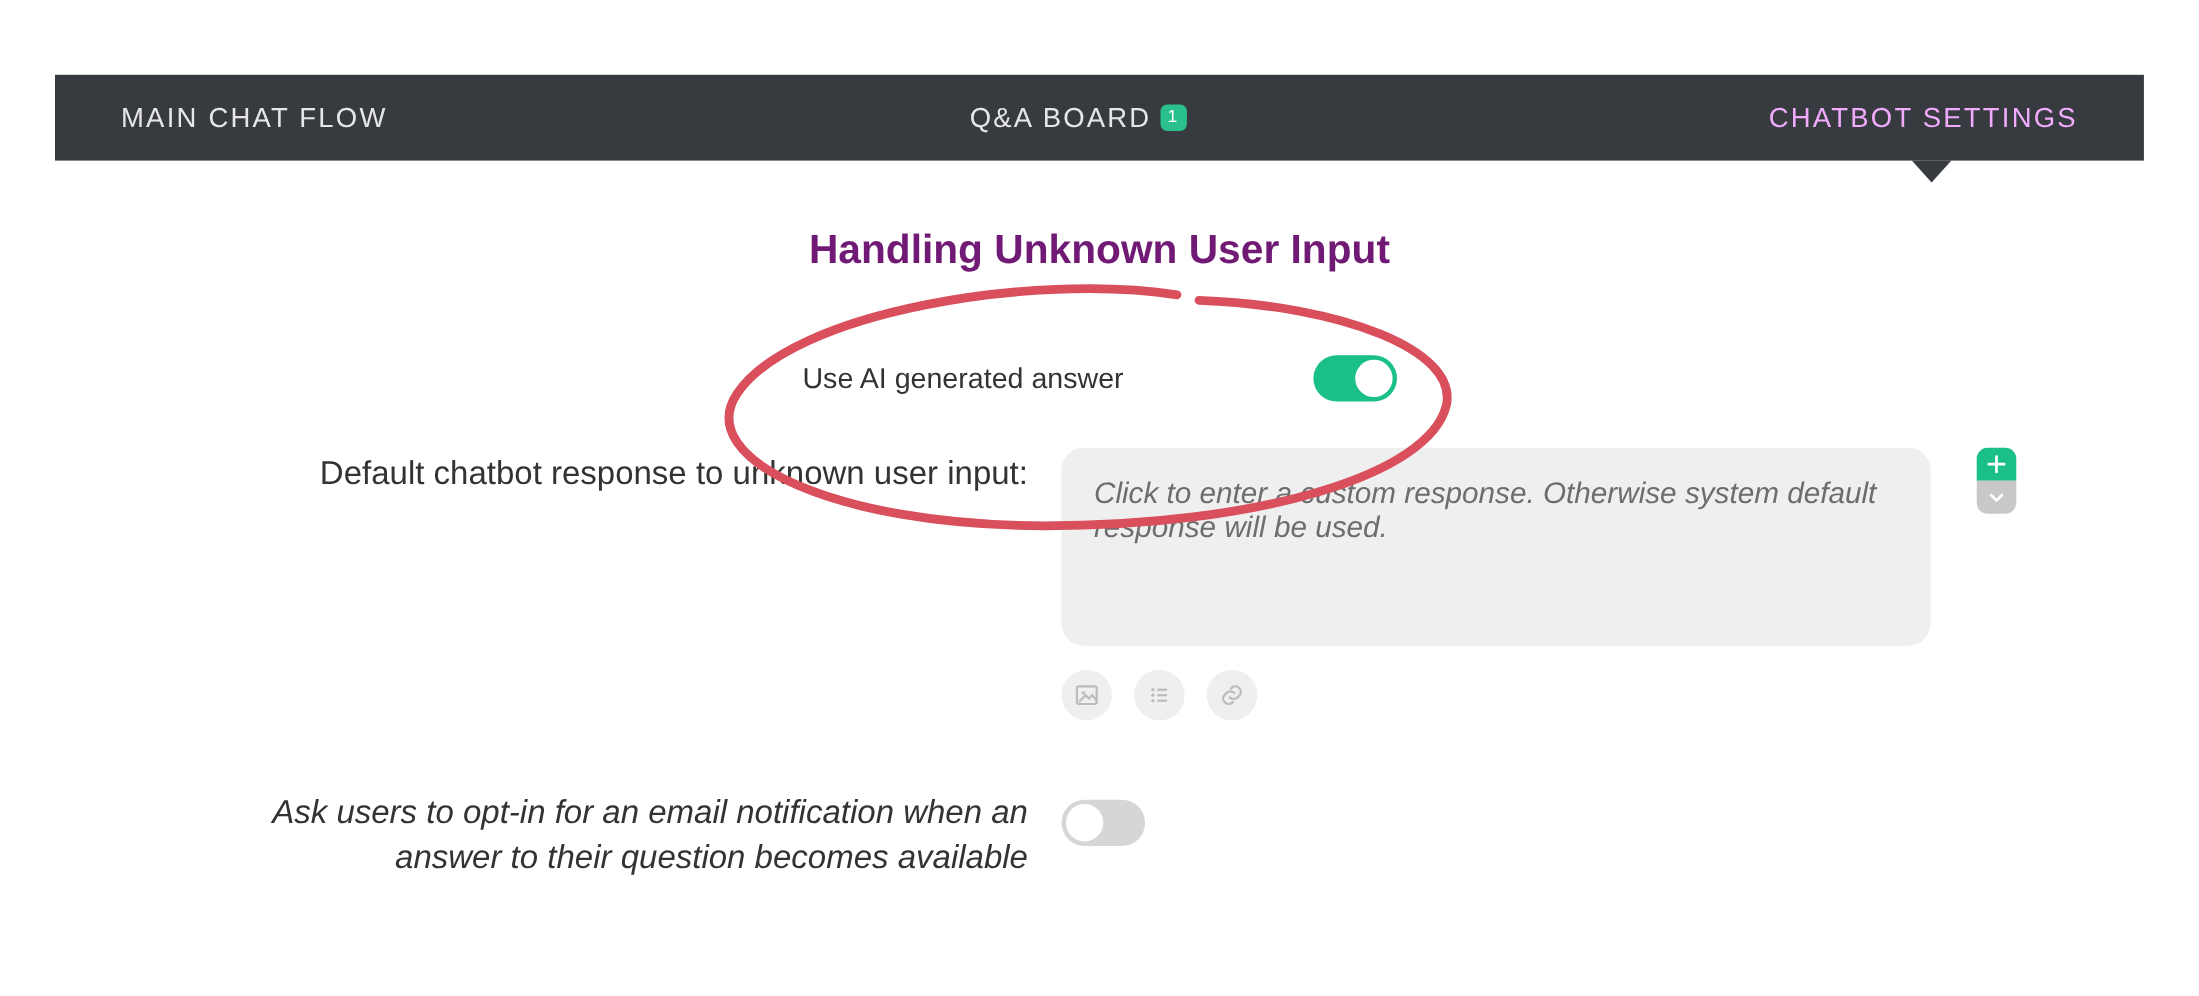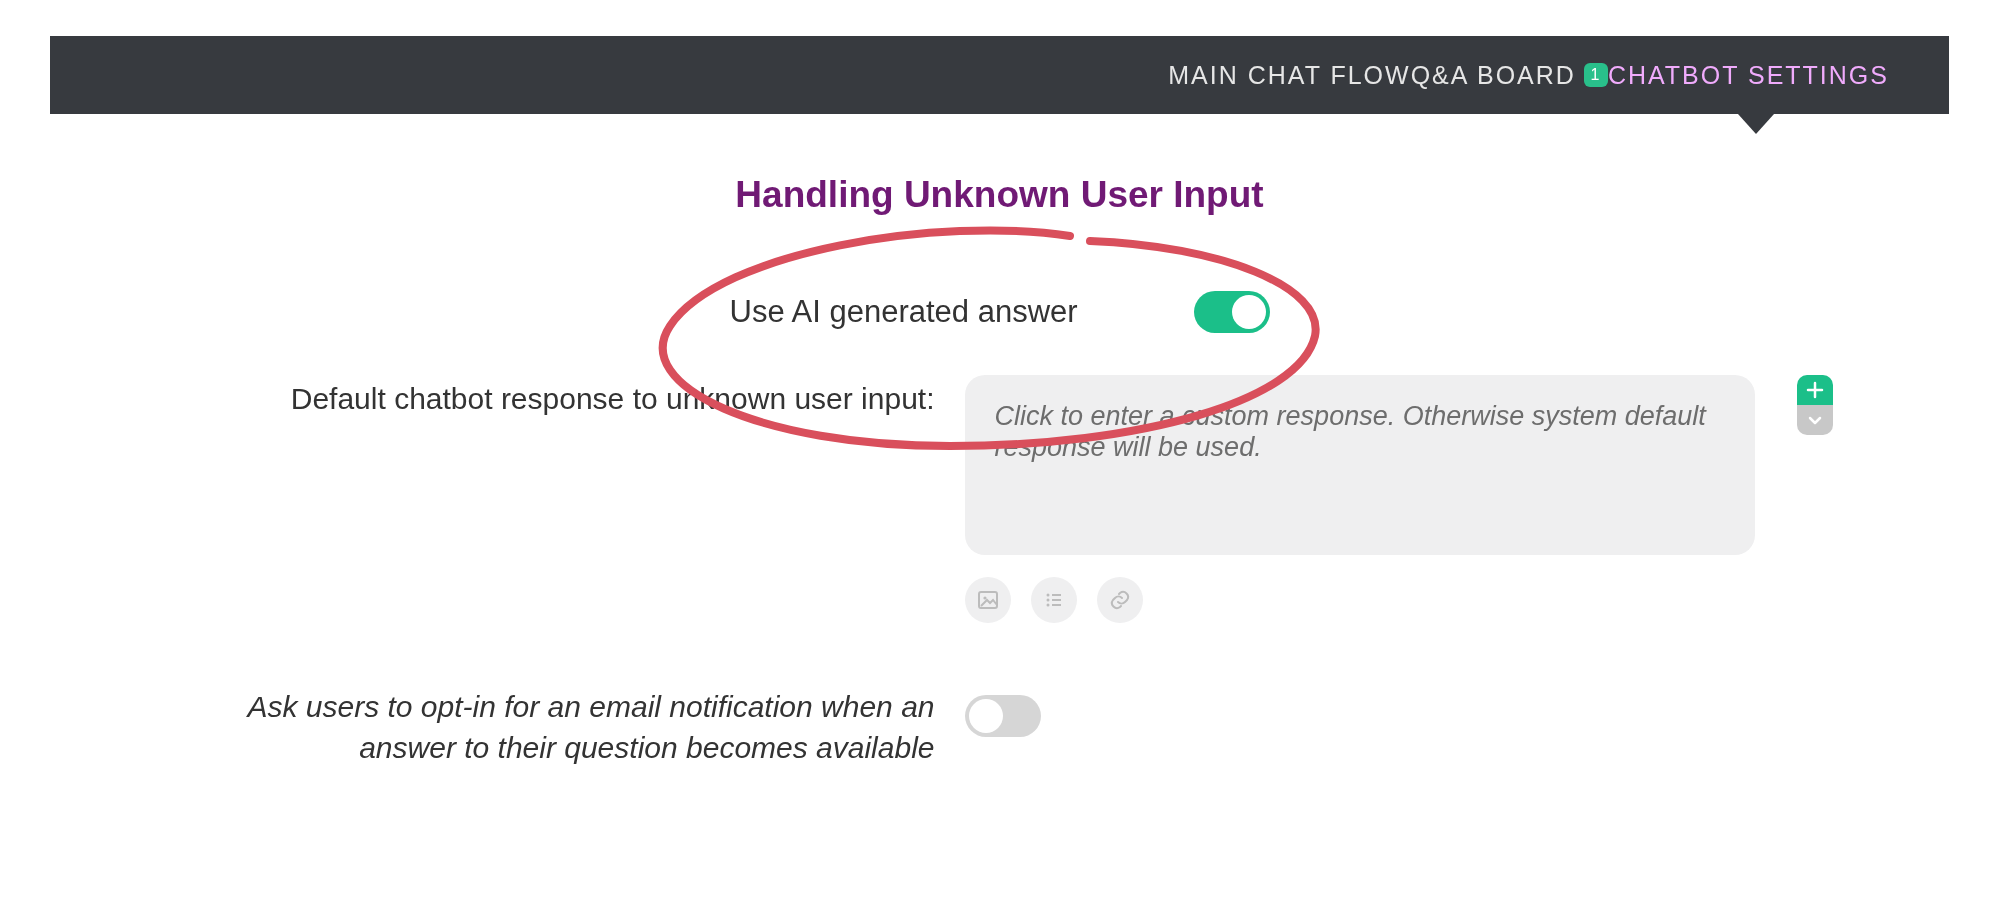--- a/index.html
+++ b/index.html
@@ -5,24 +5,25 @@
     * { box-sizing: border-box; margin: 0; padding: 0; }
     body { font-family: -apple-system, BlinkMacSystemFont, "Segoe UI", Helvetica, Arial, sans-serif; background: #fff; color: #333; }
     .page { width: 1999px; min-height: 905px; padding: 0 50px; }
 
     
     .navbar {
       background: #373a3f;
       height: 78px;
       display: flex;
       align-items: center;
-      justify-content: flex-end;
+      justify-content: space-between;
       padding: 0 60px;
       position: relative;
-      margin-top: 36px;
+      margin-top: 68px;
+      gap: 12px;
     }
     .nav-item {
       color: #e6e6e6;
       font-size: 25px;
       letter-spacing: 2px;
       font-weight: 400;
       cursor: pointer;
       display: flex;
       align-items: center;
     }
@@ -64,21 +65,21 @@
     .annotation-ellipse {
       position: absolute;
       left: -80px; top: -75px;
       pointer-events: none;
       z-index: 2;
     }
     .ai-row {
       display: flex; align-items: center; justify-content: space-between;
       width: 540px; margin: 0 auto;
     }
-    .ai-label { font-size: 31px; color: #333; }
+    .ai-label { font-size: 26px; color: #333; }
 
     
     .toggle { width: 76px; height: 42px; border-radius: 21px; position: relative; cursor: pointer; }
     .toggle.on { background: #1bbf89; }
     .toggle.off { background: #d6d6d6; }
     .toggle .knob { position: absolute; top: 4px; width: 34px; height: 34px; border-radius: 50%; background: #fff; }
     .toggle.on .knob { right: 4px; }
     .toggle.off .knob { left: 4px; }
 
     

